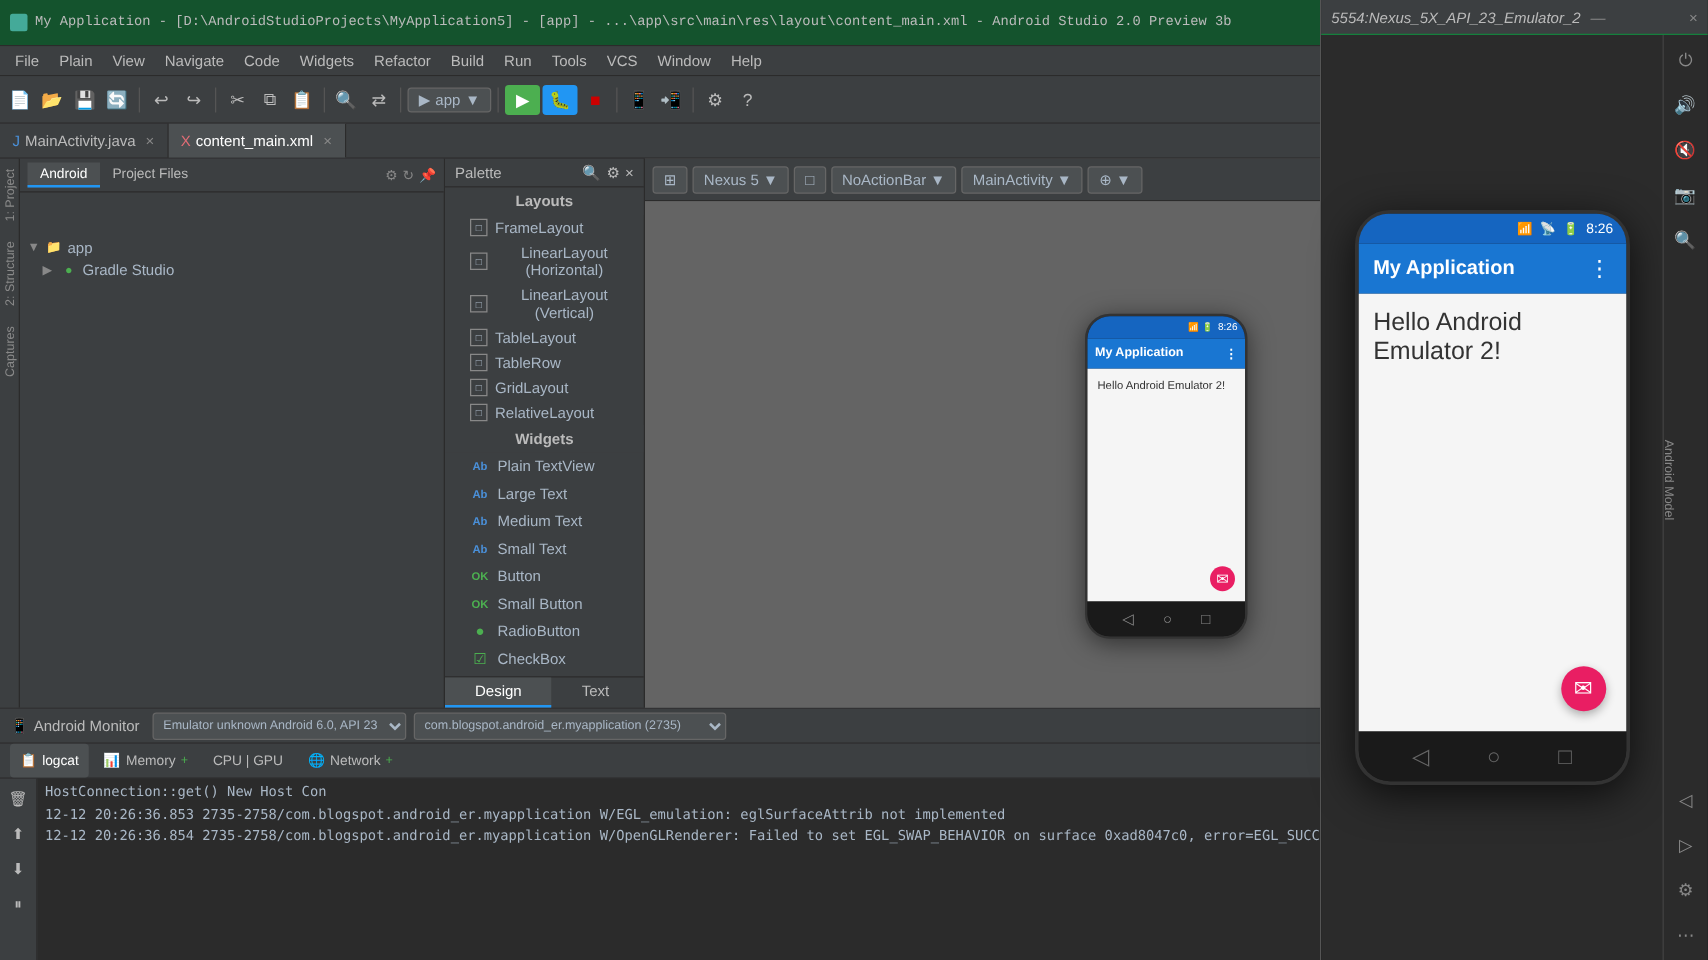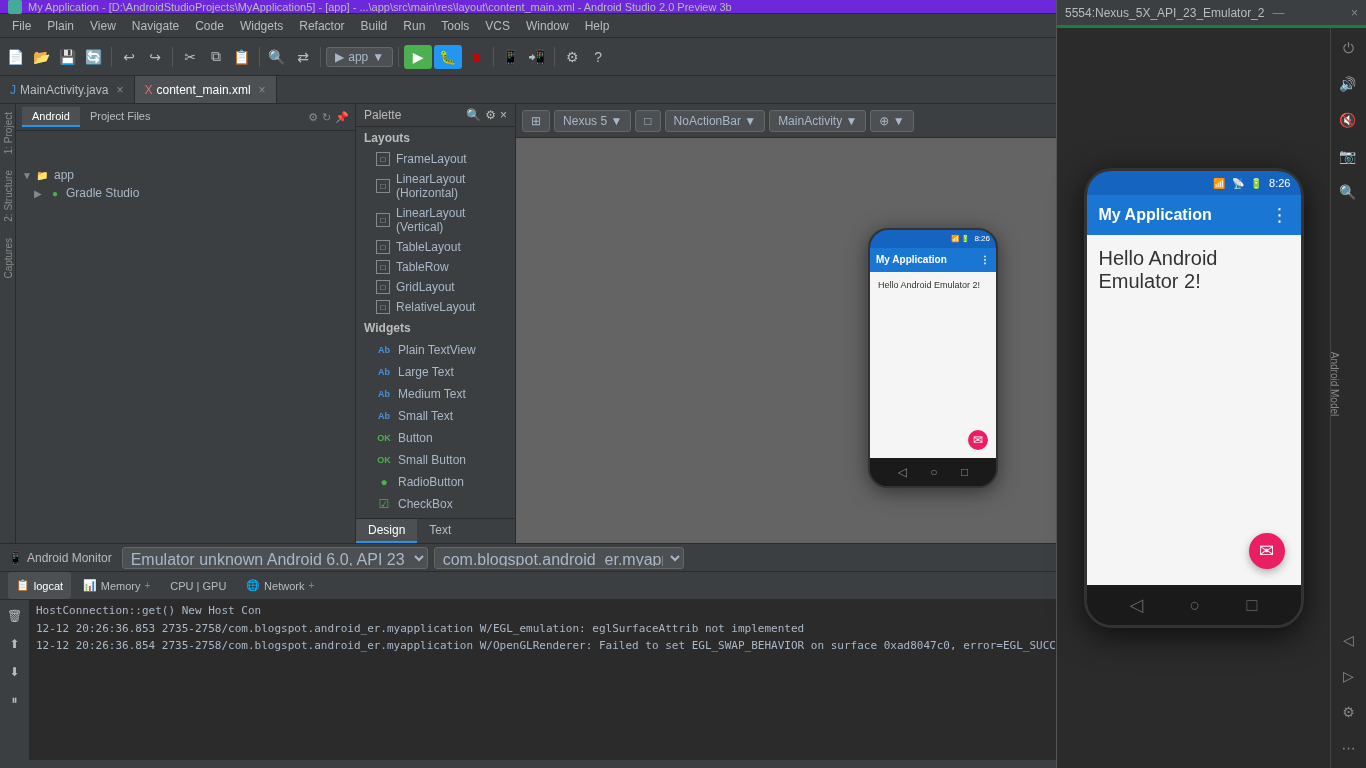--- a/index.html
+++ b/index.html
@@ -1,19 +1,19 @@
 <!DOCTYPE html>
 <html><head>
   <meta charset="utf-8">
   <style>
     * { margin: 0; padding: 0; box-sizing: border-box; }
     body { font-family: 'Segoe UI', Arial, sans-serif; font-size: 12px; background: #3c3f41; color: #a9b7c6; width: 1366px; height: 768px; overflow: hidden; }
 
     
-    .title-bar { background: #6d28d9; color: #bbbbbb; height: 14px; display: flex; align-items: center; padding: 0 8px; font-size: 11px; border-bottom: 1px solid #2b2b2b; }
+    .title-bar { background: #14532d; color: #bbbbbb; height: 37px; display: flex; align-items: center; padding: 0 8px; font-size: 11px; border-bottom: 1px solid #2b2b2b; font-family: Liberation Mono, monospace; }
     .title-bar .title-icon { width: 14px; height: 14px; margin-right: 6px; background: #4a9; border-radius: 2px; flex-shrink: 0; }
     .title-bar .title-text { flex: 1; }
     .title-bar .win-controls { display: flex; gap: 8px; }
     .win-control { width: 12px; height: 12px; border-radius: 50%; cursor: pointer; }
     .win-close { background: #ff5f57; }
     .win-min { background: #febc2e; }
     .win-max { background: #28c840; }
 
     
     .menu-bar { background: #3c3f41; height: 24px; display: flex; align-items: center; padding: 0 4px; border-bottom: 1px solid #2b2b2b; }
@@ -40,52 +40,52 @@
     .project-panel-tab.active { background: #4c5052; color: white; border-bottom: 2px solid #2196F3; }
     .project-tree { flex: 1; overflow: auto; padding: 2px; }
     .tree-item { display: flex; align-items: center; padding: 2px 4px; cursor: pointer; gap: 4px; }
     .tree-item .expand { width: 10px; font-size: 10px; color: #888; }
     .tree-item .icon { width: 14px; height: 14px; display: flex; align-items: center; justify-content: center; font-size: 10px; flex-shrink: 0; }
     .folder-icon { color: #d4a843; }
     .tree-label { font-size: 12px; }
     .tree-indent-1 { padding-left: 16px; }
 
     
-    .palette-panel { width: 200px; background: #3c3f41; border-right: 1px solid #2b2b2b; display: flex; flex-direction: column; }
+    .palette-panel { width: 200px; background: #3c3f41; border-right: 1px solid #2b2b2b; display: flex; flex-direction: column; text-align: center; }
     .palette-header { padding: 4px 8px; font-size: 12px; color: #bbbbbb; border-bottom: 1px solid #2b2b2b; display: flex; justify-content: space-between; align-items: center; }
     .palette-list { flex: 1; overflow: auto; }
     .palette-section { padding: 4px 8px; font-size: 12px; font-weight: bold; color: #bbbbbb; background: #3c3f41; }
     .palette-item { padding: 3px 8px 3px 20px; font-size: 12px; color: #a9b7c6; cursor: pointer; display: flex; align-items: center; gap: 6px; }
     .palette-icon { width: 16px; height: 16px; display: flex; align-items: center; justify-content: center; font-size: 10px; flex-shrink: 0; }
     .palette-bottom-tabs { display: flex; border-top: 1px solid #2b2b2b; }
-    .palette-bottom-tab { padding: 4px 12px; font-size: 12px; cursor: pointer; color: #bbbbbb; }
+    .palette-bottom-tab { padding: 4px 24px; font-size: 12px; cursor: pointer; color: #bbbbbb; }
     .palette-bottom-tab.active { color: white; border-bottom: 2px solid #2196F3; background: #4c5052; }
     .design-toolbar-btn { background: #4c5052; border: 1px solid #666; border-radius: 3px; padding: 2px 8px; color: #a9b7c6; font-size: 12px; cursor: pointer; display: flex; align-items: center; gap: 4px; height: 22px; }
     .phone-mockup { width: 130px; height: 260px; background: #1a1a1a; border-radius: 20px; position: relative; margin-top: 34px; display: flex; flex-direction: column; align-items: center; box-shadow: 0 4px 20px rgba(0,0,0,0.5); border: 2px solid #333; }
     .phone-status-bar { width: 100%; height: 18px; background: #1565C0; display: flex; align-items: center; justify-content: flex-end; padding: 0 6px; border-radius: 18px 18px 0 0; font-size: 8px; color: white; }
     .phone-toolbar { width: 100%; height: 24px; background: #1976D2; display: flex; align-items: center; padding: 0 6px; font-size: 10px; color: white; font-weight: bold; }
     .phone-content { flex: 1; width: 100%; background: #f5f5f5; display: flex; align-items: flex-start; padding: 8px; font-size: 9px; color: #333; position: relative; }
     .phone-fab { position: absolute; bottom: 8px; right: 8px; width: 20px; height: 20px; border-radius: 50%; background: #E91E63; display: flex; align-items: center; justify-content: center; color: white; font-size: 12px; }
     .phone-nav { width: 100%; height: 28px; background: #1a1a1a; border-radius: 0 0 18px 18px; display: flex; align-items: center; justify-content: space-around; padding: 0 16px; color: #888; font-size: 12px; }
 
     
     .bottom-panel { height: 195px; background: #3c3f41; border-top: 1px solid #2b2b2b; display: flex; flex-direction: column; }
     .bottom-panel-header { height: 28px; background: #3c3f41; display: flex; align-items: center; padding: 0 8px; border-bottom: 1px solid #2b2b2b; font-size: 12px; color: #bbbbbb; }
     .bottom-tabs { display: flex; align-items: center; gap: 2px; flex: 1; }
     .bottom-tab { padding: 2px 8px; font-size: 11px; cursor: pointer; color: #bbbbbb; display: flex; align-items: center; gap: 4px; height: 100%; border-radius: 3px; }
     .bottom-tab.active { background: #4c5052; color: white; }
-    .monitor-select { background: #4c5052; border: 1px solid #666; color: #a9b7c6; font-size: 16px; padding: 2px 4px; border-radius: 3px; height: 22px; }
+    .monitor-select { background: #4c5052; border: 1px solid #666; color: #a9b7c6; font-size: 10px; padding: 2px 4px; border-radius: 3px; height: 22px; }
     .monitor-search { background: #2b2b2b; border: 1px solid #555; color: #a9b7c6; font-size: 11px; padding: 2px 6px; border-radius: 3px; height: 22px; width: 140px; }
     .log-area { flex: 1; background: #2b2b2b; overflow: auto; padding: 2px 6px; font-family: monospace; font-size: 11px; color: #a9b7c6; }
     .log-line { line-height: 1.6; white-space: nowrap; }
     .log-line.info { color: #a9b7c6; }
 
     
     .emulator-window { position: fixed; top: 0; right: 0; width: 310px; height: 768px; background: #2b2b2b; border-left: 1px solid #555; display: flex; flex-direction: column; z-index: 100; }
-    .emulator-title { height: 28px; background: #3c3f41; display: flex; align-items: center; padding: 0 8px; border-bottom: 3px solid #15803d; font-size: 12px; color: #bbbbbb; }
+    .emulator-title { height: 28px; background: #3c3f41; display: flex; align-items: center; padding: 0 8px; border-bottom: 1px solid #15803d; font-size: 12px; color: #bbbbbb; font-style: italic; }
     .emulator-title .close { margin-left: auto; cursor: pointer; color: #888; }
     .emulator-title .min { cursor: pointer; color: #888; margin-left: 8px; }
     .emulator-body { flex: 1; background: #1a1a1a; display: flex; }
     .emulator-phone-area { flex: 1; display: flex; align-items: center; justify-content: center; background: #2b2b2b; }
     .emulator-sidebar { width: 36px; background: #2b2b2b; display: flex; flex-direction: column; align-items: center; padding: 8px 0; gap: 12px; border-left: 1px solid #444; }
     .emu-btn { width: 24px; height: 24px; display: flex; align-items: center; justify-content: center; color: #888; cursor: pointer; border-radius: 4px; font-size: 16px; }
 
     .big-phone { width: 220px; height: 460px; background: #1a1a1a; border-radius: 28px; border: 3px solid #333; display: flex; flex-direction: column; align-items: center; box-shadow: 0 8px 32px rgba(0,0,0,0.7); }
     .big-phone-status { width: 100%; height: 24px; background: #1565C0; border-radius: 25px 25px 0 0; display: flex; align-items: center; justify-content: flex-end; padding: 0 10px; font-size: 11px; color: white; gap: 6px; }
     .big-phone-toolbar { width: 100%; height: 40px; background: #1976D2; display: flex; align-items: center; justify-content: space-between; padding: 0 12px; }

